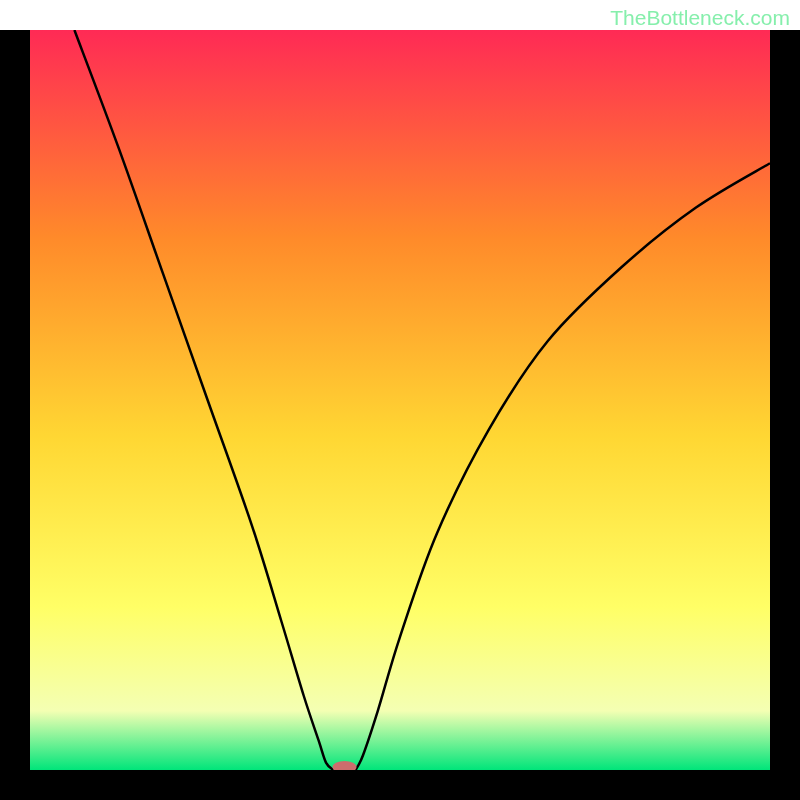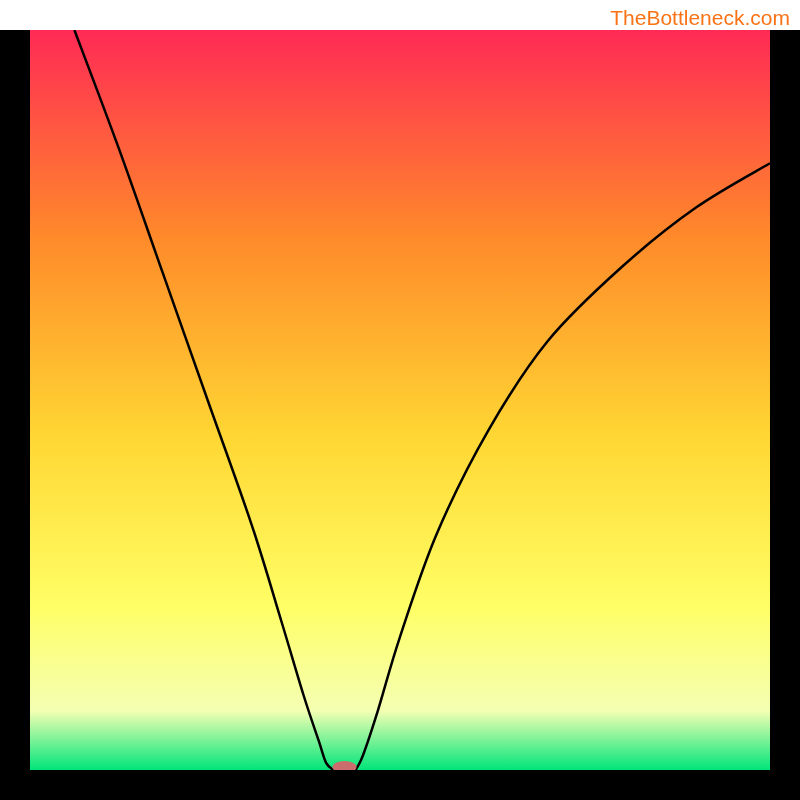--- a/index.html
+++ b/index.html
@@ -15,21 +15,21 @@
     position: absolute;
     top: 0;
     left: 0;
     width: 800px;
     height: 800px;
   }
   .watermark {
     position: absolute;
     top: 6px;
     right: 10px;
-    color: #f97316;
+    color: #86efac;
     font-size: 21px;
     font-weight: 500;
     z-index: 10;
   }
 </style>
 </head>
 <body>
 
 <div class="chart-container">
   <svg id="chart-svg" width="800" height="800">

